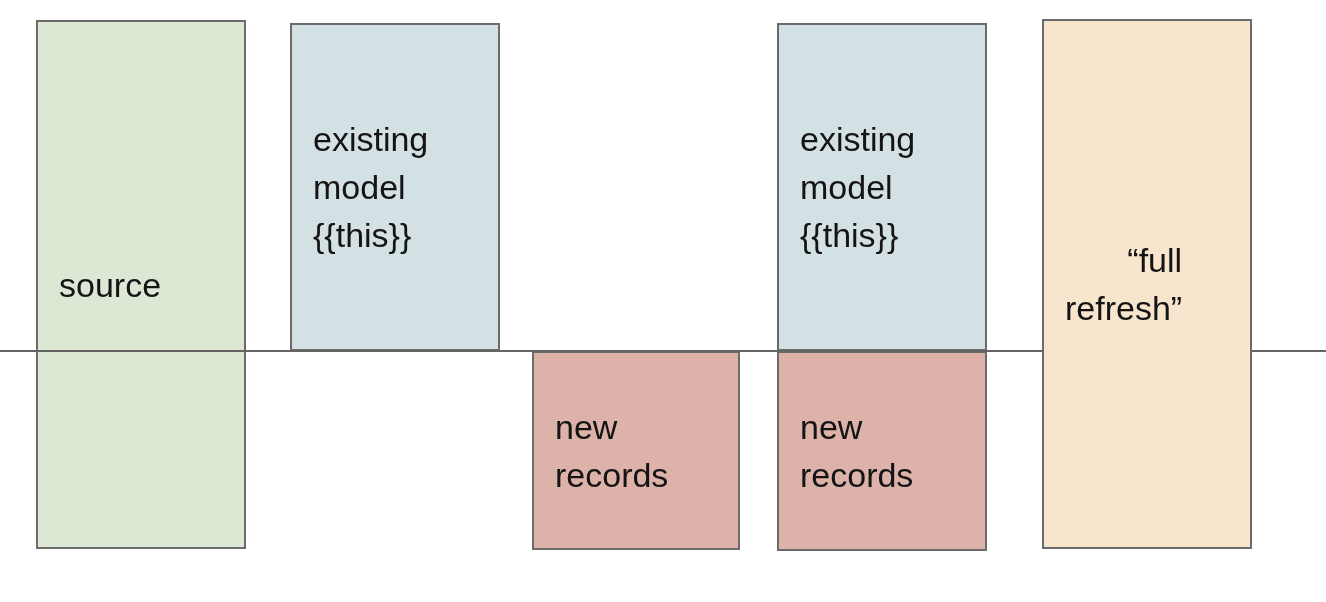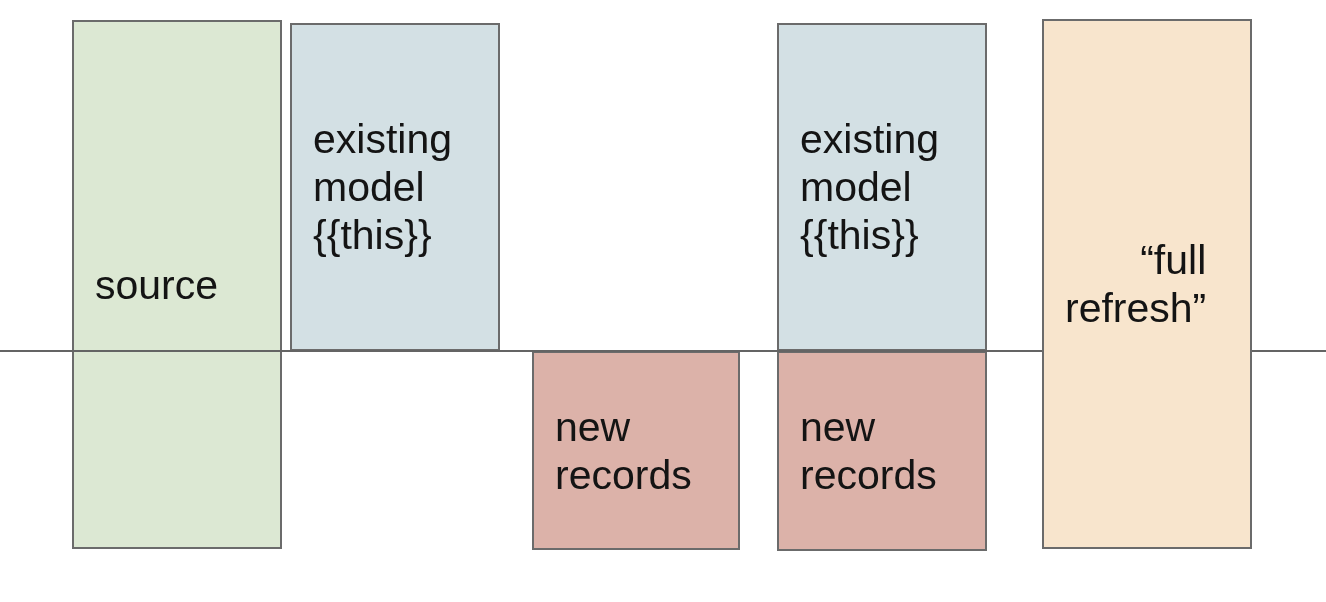--- a/index.html
+++ b/index.html
@@ -27,41 +27,41 @@
     position: absolute;
     box-sizing: border-box;
     border: 2px solid #6b6b6b;
     display: flex;
     align-items: center;
     z-index: 1;
   }
   .box .label {
     padding-left: 21px;
     padding-right: 8px;
-    font-size: 41px;
+    font-size: 34px;
     line-height: 48px;
     color: #141414;
     white-space: pre-line;
     letter-spacing: 0;
   }
   .box-source      { left: 36px;   top: 20px;  width: 210px; height: 529px; }
   .box-existing-1  { left: 290px;  top: 23px;  width: 210px; height: 328px; }
   .box-new-1       { left: 532px;  top: 351px; width: 208px; height: 199px; }
   .box-existing-2  { left: 777px;  top: 23px;  width: 210px; height: 328px; }
   .box-new-2       { left: 777px;  top: 351px; width: 210px; height: 200px; }
   .box-full-refresh{ left: 1042px; top: 19px;  width: 210px; height: 530px; z-index: 3; text-align: right; }
 </style>
 </head>
 <body>
 
 <div class="canvas" style="color: rgb(20, 20, 20);">
 
   <div class="hline" style="background-color: rgb(100, 100, 100);"></div>
 
-  <div class="box box-source" style="background-color: rgb(220, 232, 211); border-color: rgb(107, 107, 107); margin-left: 36px;">
+  <div class="box box-source" style="background-color: rgb(220, 232, 211); border-color: rgb(107, 107, 107);">
     <div class="label" style="color: rgb(20, 20, 20);">source</div>
   </div>
 
   <div class="box box-existing-1" style="background-color: rgb(211, 224, 228); border-color: rgb(107, 107, 107);">
     <div class="label" style="color: rgb(20, 20, 20);">existing
 model
 {{this}}</div>
   </div>
 
   <div class="box box-new-1" style="background-color: rgb(220, 178, 169); border-color: rgb(107, 107, 107);">

